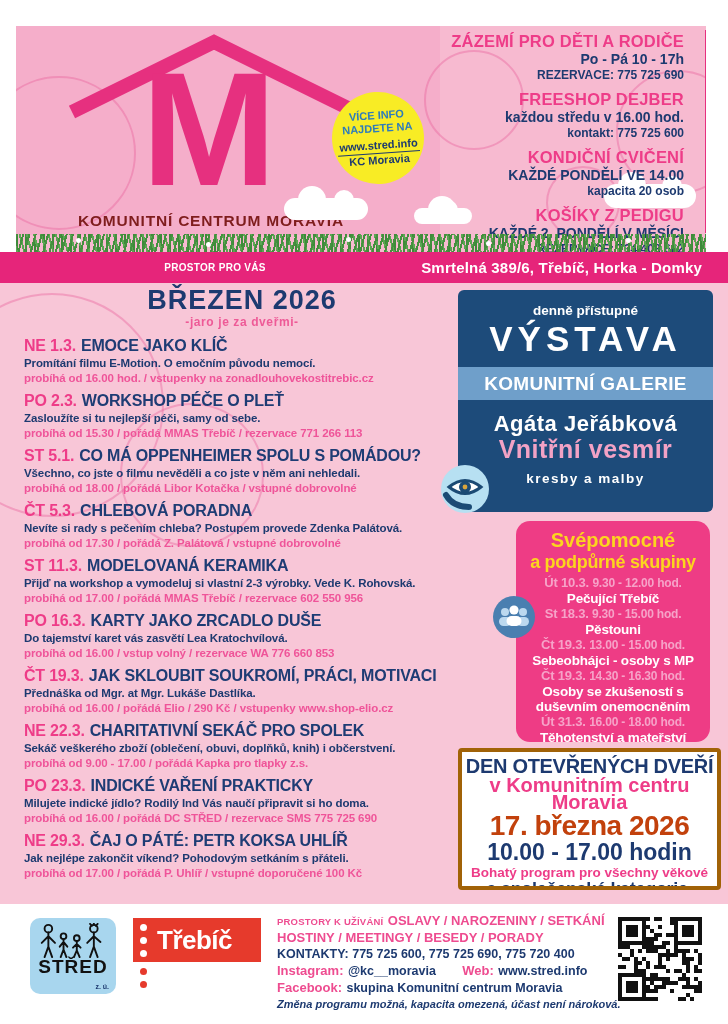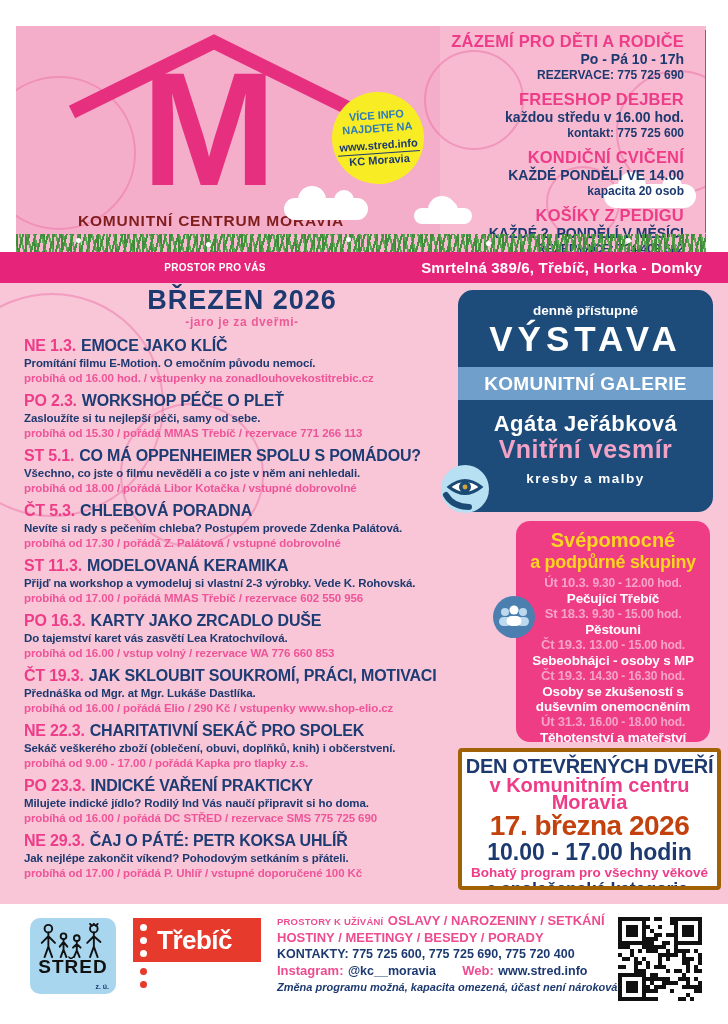--- a/index.html
+++ b/index.html
@@ -56,21 +56,21 @@
   .cal-month{text-align:center;font-size:27px;font-weight:bold;color:#1d3a70;letter-spacing:1px;line-height:30px;}
   .cal-tag{text-align:center;font-size:12px;font-weight:bold;color:#ee5a97;line-height:14px;letter-spacing:.6px;}
   .events{margin-top:7px;}
   .event{margin-bottom:5px;}
   .ev-title{font-size:16px;font-weight:bold;line-height:20px;white-space:nowrap;letter-spacing:-.2px;}
   .ev-day{color:#ee3c88;margin-right:5px;}
   .ev-name{color:#1e3c74;}
   .ev-desc{font-size:11.5px;font-weight:bold;color:#1d3a70;line-height:15px;letter-spacing:-.1px;white-space:nowrap;}
   .ev-info{font-size:11.5px;font-weight:bold;color:#ef5499;line-height:15px;letter-spacing:-.1px;white-space:nowrap;}
 
-  .exhibition{left:458px;top:7px;width:255px;height:222px;background:#1d4b7a;border-radius:15px;
+  .exhibition{left:458px;top:7px;width:255px;height:222px;background:#1d4b7a;border-radius:6px;
               text-align:center;color:#fff;}
   .ex-tag{margin-top:13px;font-size:13.5px;font-weight:bold;line-height:16px;}
   .ex-title{font-size:35px;font-weight:bold;letter-spacing:5px;line-height:40px;}
   .ex-band{margin-top:8px;height:33px;background:#6f9fca;line-height:33px;font-size:19px;font-weight:bold;letter-spacing:.3px;}
   .ex-artist{margin-top:11px;font-size:22px;font-weight:bold;line-height:25px;letter-spacing:.5px;}
   .ex-work{font-size:25px;font-weight:bold;color:#f2a2c5;line-height:27px;letter-spacing:.5px;}
   .ex-medium{margin-top:8px;font-size:13.5px;font-weight:bold;letter-spacing:1.5px;}
 
   .round-badge{border-radius:50%;}
   .eye-badge{left:441px;top:182px;width:48px;height:48px;background:#b7e0f2;}
@@ -334,20 +334,24 @@
 
     <div class="abs ftext">
       <div class="fline"><span class="f-label">PROSTORY K UŽÍVÁNÍ</span> <span class="f-pink">OSLAVY / NAROZENINY / SETKÁNÍ</span></div>
       <div class="fline f-pink">HOSTINY / MEETINGY / BESEDY / PORADY</div>
       <div class="fline f-navy">KONTAKTY: 775 725 600, 775 725 690,  775 720 400</div>
       <div class="fline">
         <span class="f-pink">Instagram:</span>
         <span class="f-navy">@kc__moravia</span>
         <span class="f-pink f-gap">Web:</span>
         <span class="f-navy">www.stred.info</span>
+      </div>
+      <div class="fline">
+        <span class="f-pink">Facebook:</span>
+        <span class="f-navy">skupina Komunitní centrum Moravia</span>
       </div>
       <div class="fline f-disc">Změna programu možná, kapacita omezená, účast není nároková.</div>
     </div>
 
     <svg id="qr" class="abs qr" viewBox="0 0 84 84">
         <rect x="28" y="0" width="4" height="4" fill="#111"></rect>
         <rect x="36" y="0" width="4" height="4" fill="#111"></rect>
         <rect x="40" y="0" width="4" height="4" fill="#111"></rect>
         <rect x="52" y="0" width="4" height="4" fill="#111"></rect>
         <rect x="52" y="4" width="4" height="4" fill="#111"></rect>

